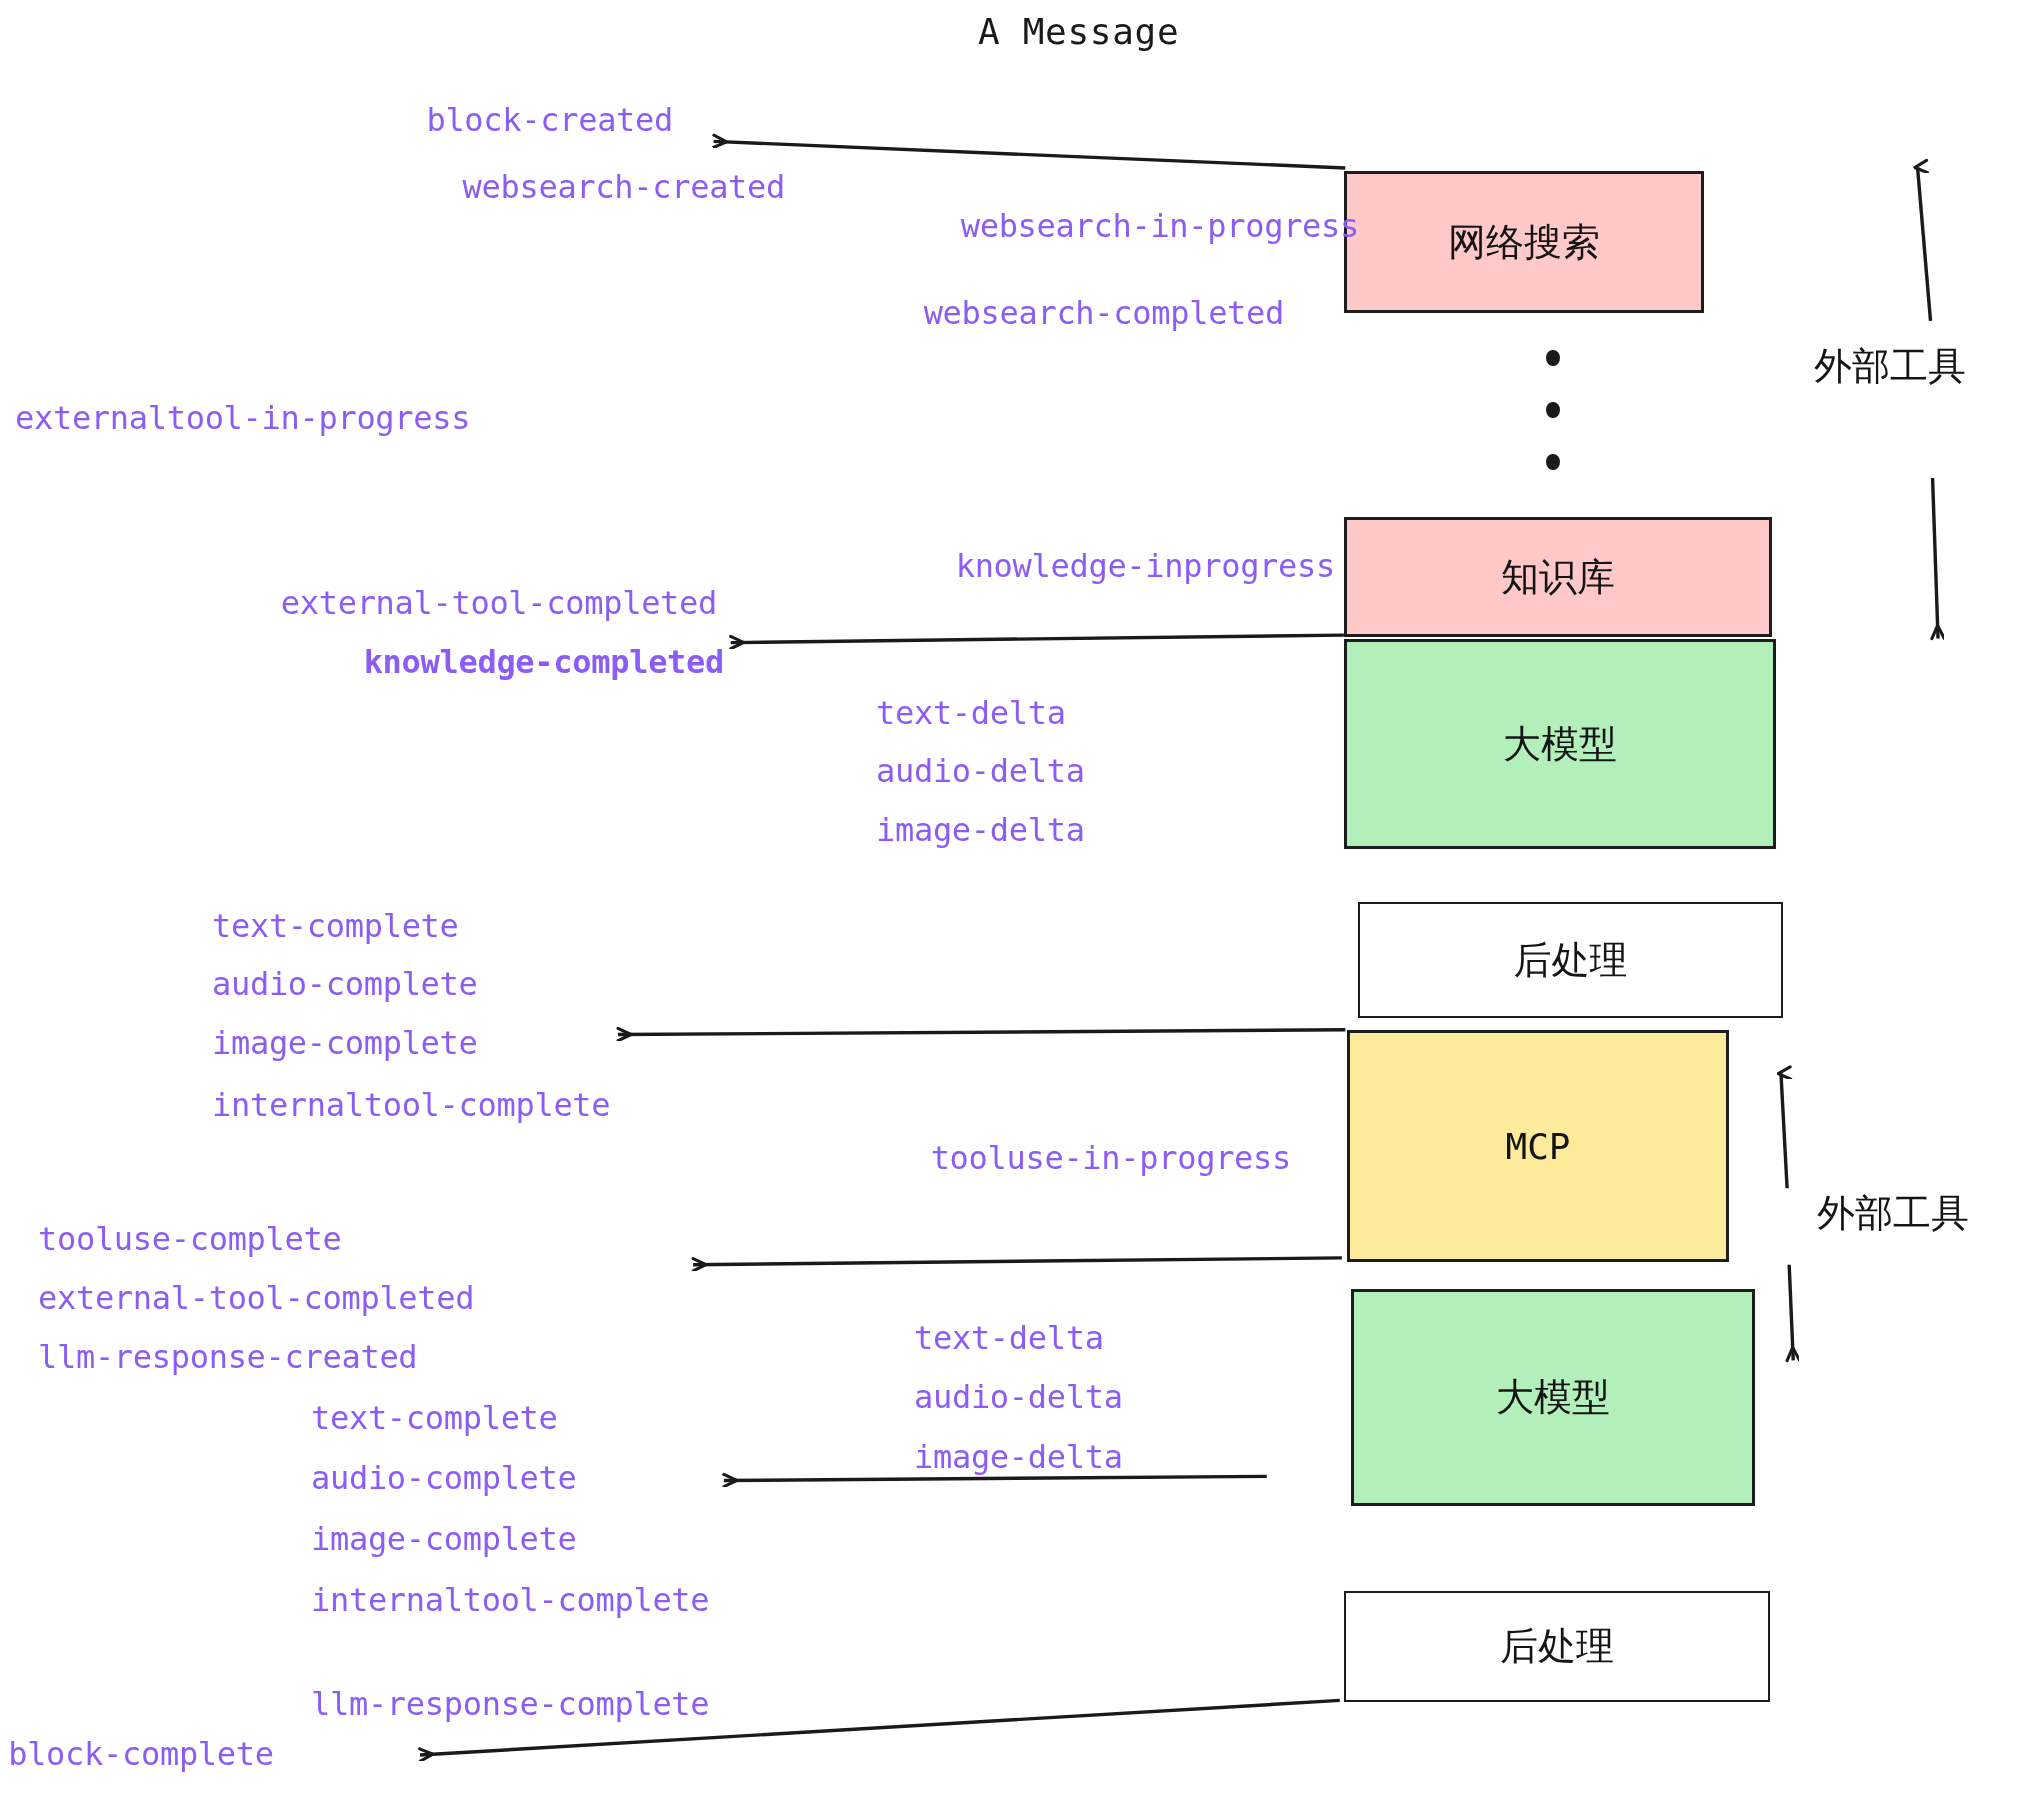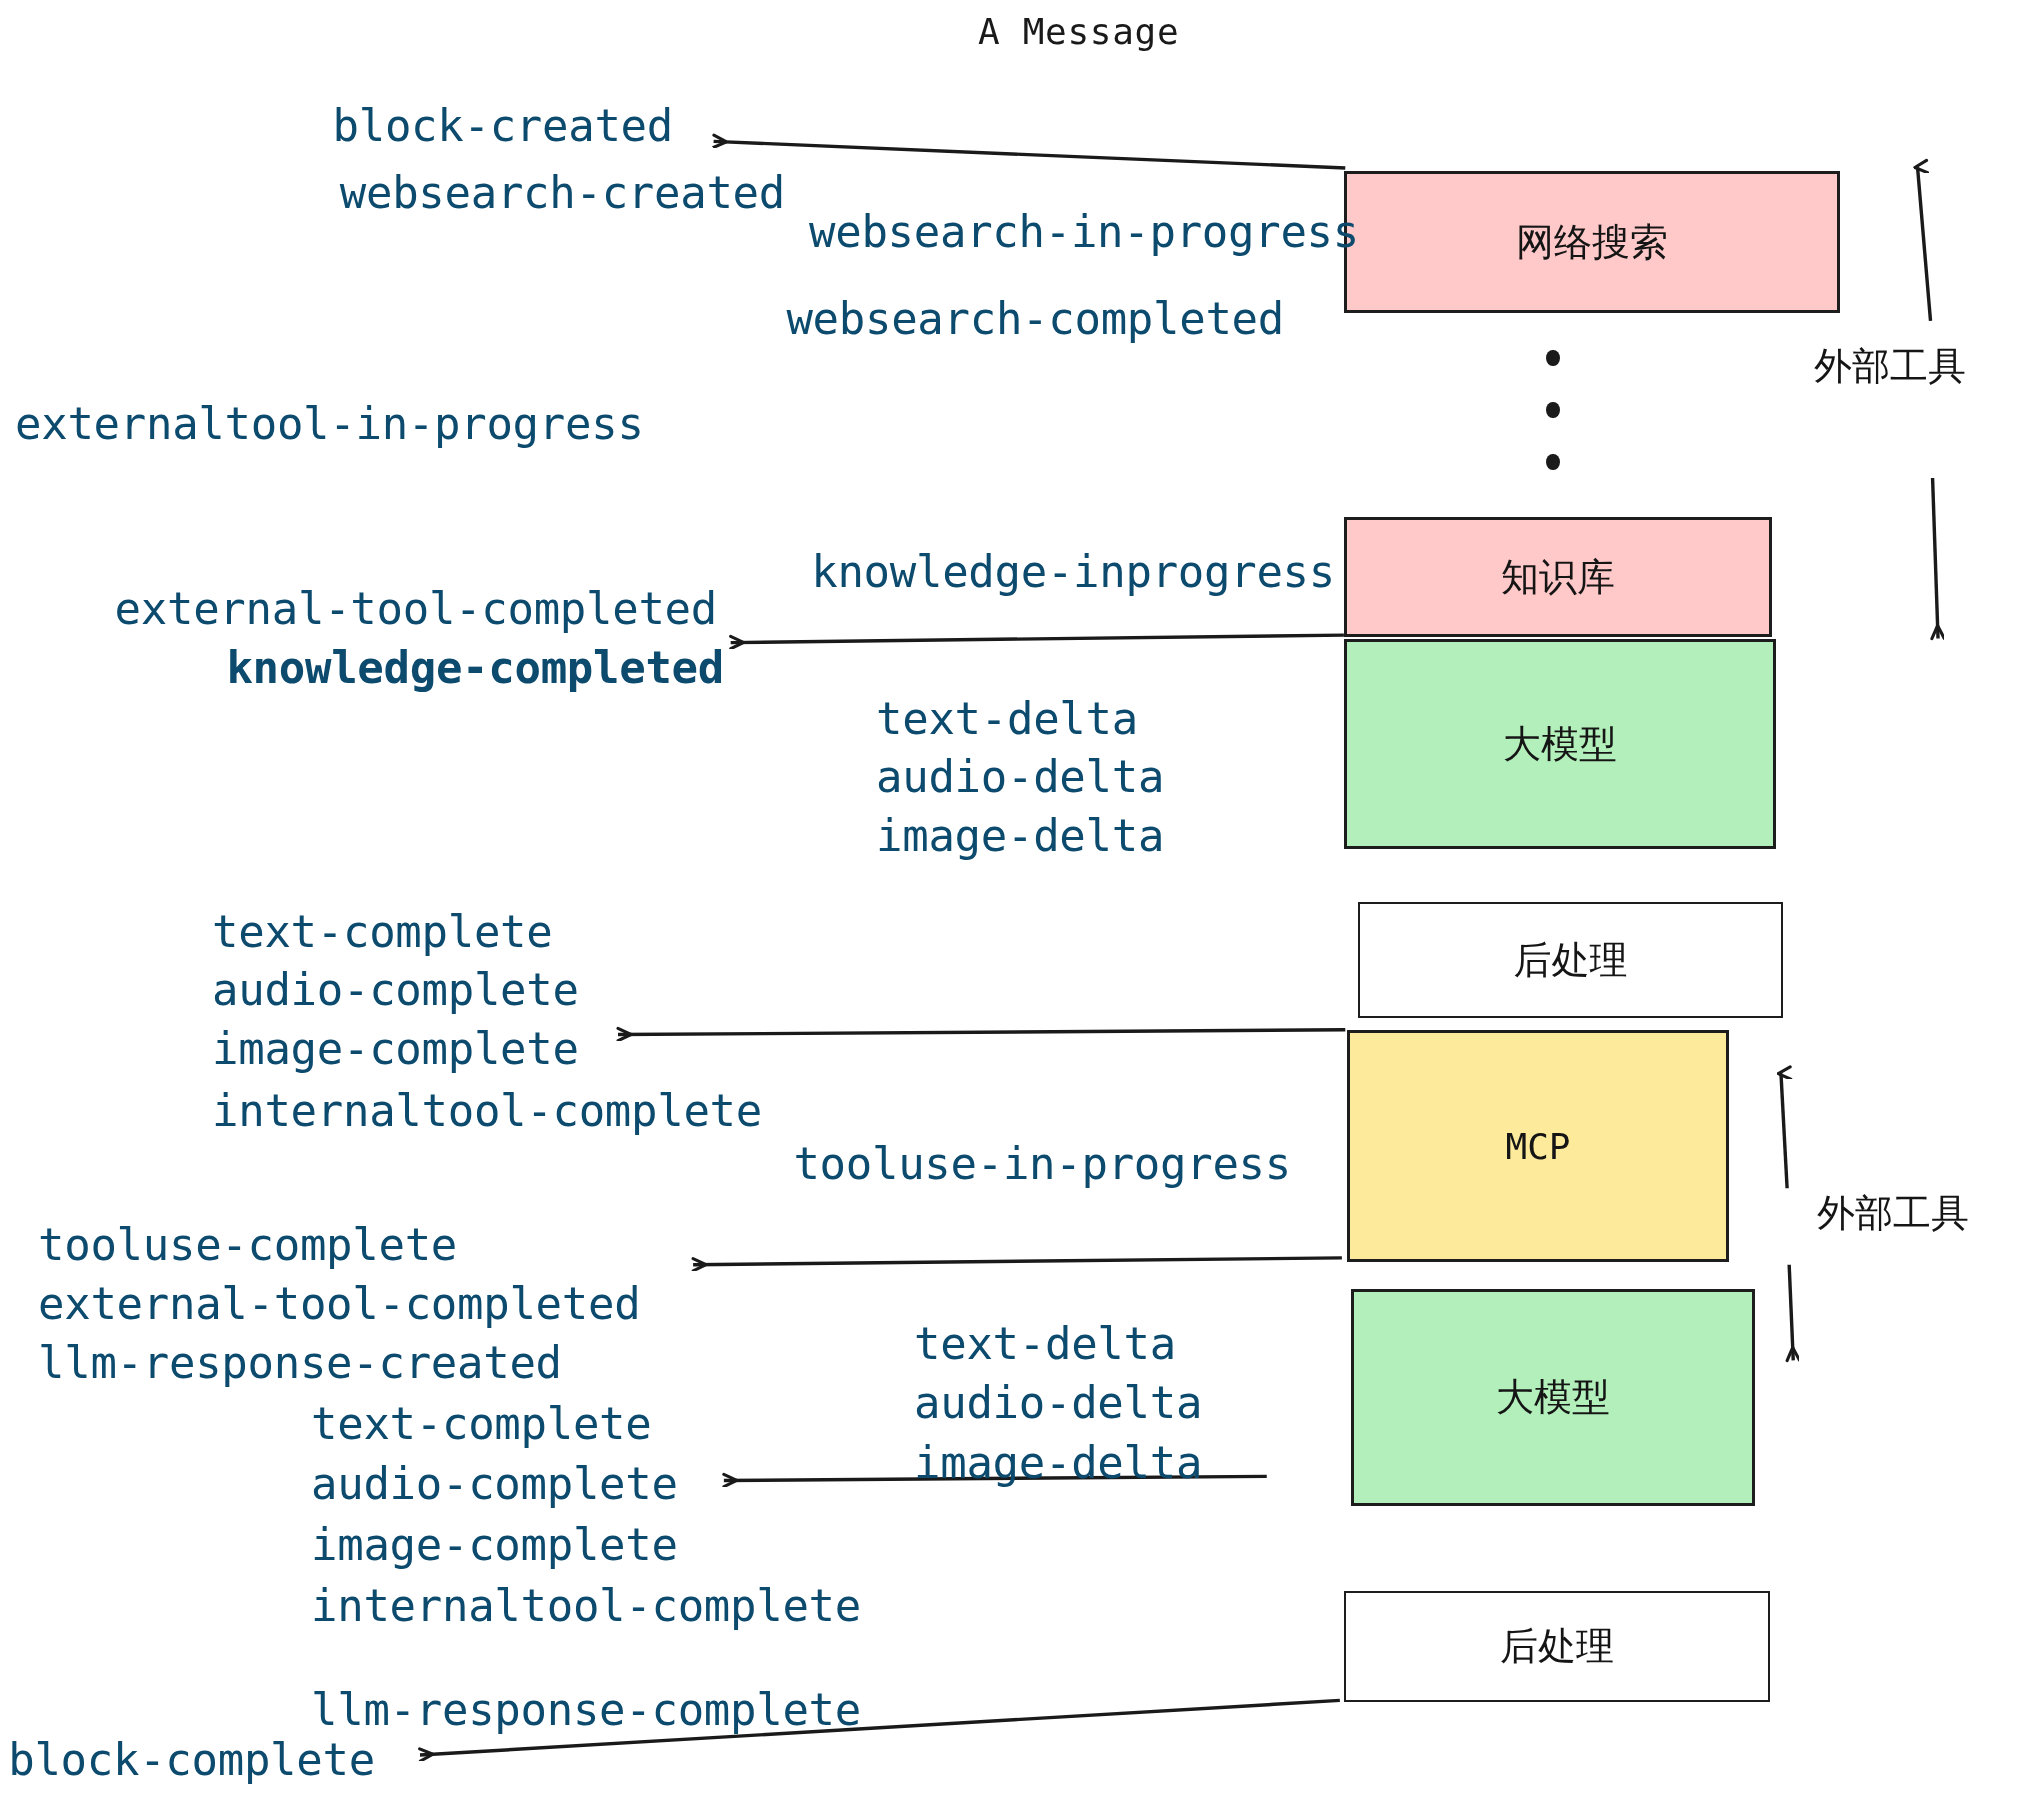--- a/index.html
+++ b/index.html
@@ -1,20 +1,20 @@
 <!DOCTYPE html>
 <html style="font-size:11px"><head>
 <meta charset="utf-8">
 <style>
   html,body{margin:0;padding:0;background:#ffffff;}
   body{width:2035px;height:1796px;position:relative;overflow:hidden;
        font-family:"DejaVu Sans Mono","Liberation Mono",monospace;color:#1a1a1a;}
   #stage{position:absolute;inset:0;}
   .lbl{position:absolute;white-space:nowrap;font-family:"DejaVu Sans Mono","Liberation Mono",monospace;
-       font-size:44px;letter-spacing:-0.3px;color:#0c4a6e;line-height:1;}
+       font-size:32px;letter-spacing:-0.3px;color:#8b5cf6;line-height:1;}
   .lbl.r{transform:translateX(-100%);}
   .title{position:absolute;font-size:36px;left:978px;top:11px;letter-spacing:0.7px;}
   .box{position:absolute;border:3.4px solid #1d1d1d;box-sizing:border-box;
        display:flex;align-items:center;justify-content:center;}
   .box span{font-family:"DejaVu Sans","Liberation Sans",sans-serif;font-size:38px;color:#151515;}
   .box.mono span{font-family:"DejaVu Sans Mono","Liberation Mono",monospace;font-size:36px;}
   .dot{position:absolute;width:13.7px;height:16.4px;border-radius:50%;background:#1a1a1a;}
   svg.arrows{position:absolute;left:0;top:0;width:2035px;height:1796px;pointer-events:none;}
   .side-lbl{position:absolute;font-family:"DejaVu Sans","Liberation Sans",sans-serif;
             font-size:38px;color:#151515;white-space:nowrap;}
@@ -50,21 +50,21 @@
 
     <path d="M2830,700 L2838,935" fill="none" stroke="#1a1a1a" stroke-width="5" marker-end="url(#ah)"></path>
 
     <path d="M2617,1740 L2608,1572" fill="none" stroke="#1a1a1a" stroke-width="5" marker-end="url(#ahu)"></path>
 
     <path d="M2620,1852 L2626,1992" fill="none" stroke="#1a1a1a" stroke-width="5" marker-end="url(#ah)"></path>
   </svg>
 
   <div class="title">A Message</div>
 
-  <div class="box" style="left:1344px;top:171px;width:496px;height:142px;background:#FFC9C9;">
+  <div class="box" style="left:1344px;top:171px;width:360px;height:142px;background:#FFC9C9;">
     <span>网络搜索</span>
   </div>
 
   <div class="box" style="left:1344px;top:517px;width:428px;height:120px;background:#FFC9C9;">
     <span>知识库</span>
   </div>
 
   <div class="box" style="left:1344px;top:639px;width:432px;height:210px;background:#B2EFBA;">
     <span>大模型</span>
   </div>

